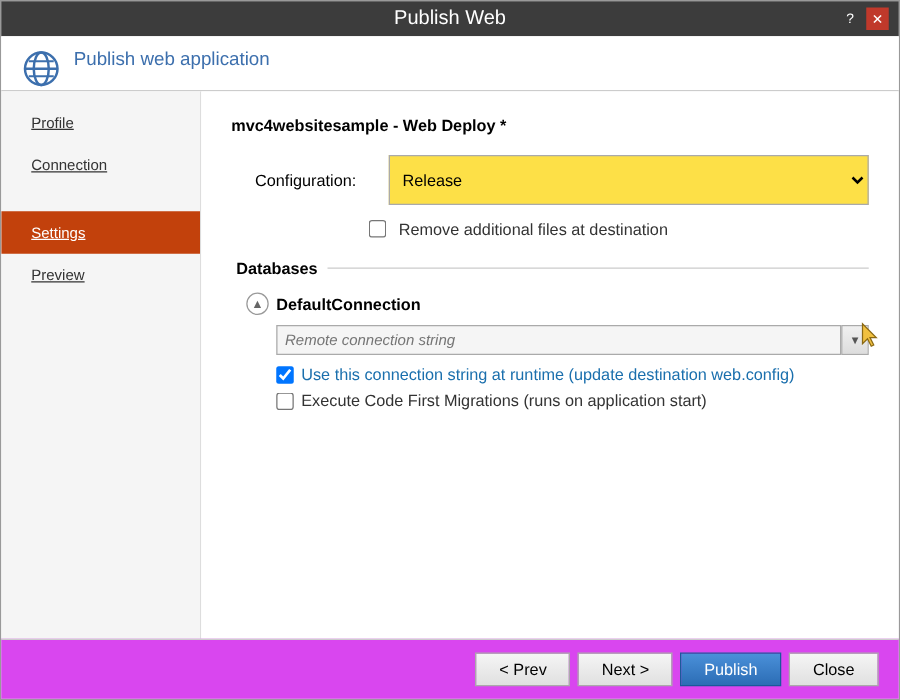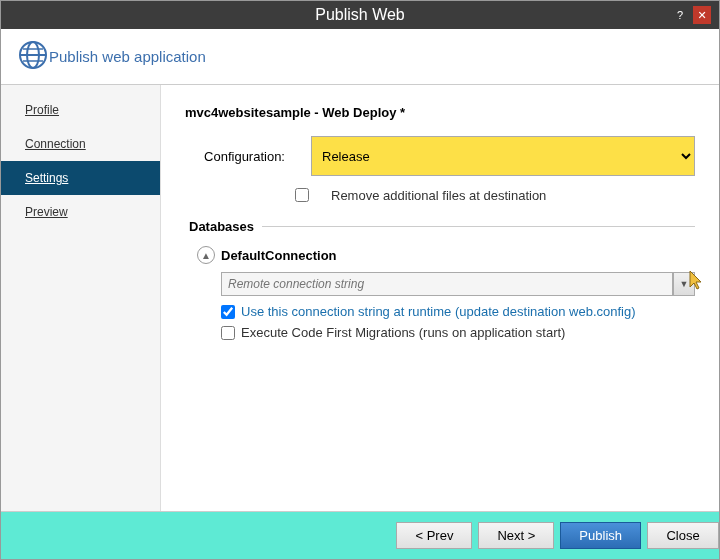--- a/index.html
+++ b/index.html
@@ -58,22 +58,23 @@
     }
     .title-btn-close {
       background: #c0392b;
       color: #fff;
     }
     .header-bar {
       background: #fff;
       border-bottom: 1px solid #ccc;
       padding: 10px 16px;
       display: flex;
-      align-items: center;
-      height: 56px;
+      align-items: flex-start;
+      gap: 10px;
+      height: 44px;
       flex-shrink: 0;
     }
     .header-title {
       font-size: 15px;
       color: #3c6fad;
       font-weight: normal;
     }
     .content-area {
       display: flex;
       flex: 1;
@@ -87,22 +88,23 @@
       flex-shrink: 0;
     }
     .sidebar-item {
       padding: 10px 24px;
       cursor: pointer;
       color: #333;
       font-size: 12px;
       text-decoration: underline;
     }
     .sidebar-item.active {
-      background: #0c4a6e;
-      color: #fff;
+      background: #c2410c;
+      color: #fff;
+      margin-top: 20px;
     }
     .main-content {
       flex: 1;
       padding: 20px 24px;
       overflow-y: auto;
       background: #fff;
     }
     .section-title {
       font-size: 13px;
       font-weight: bold;
@@ -125,21 +127,21 @@
       padding: 3px 6px;
       border: 1px solid #aaa;
       background: #fde047;
       font-size: 13px;
       height: 40px;
       appearance: auto;
     }
     .checkbox-row {
       display: flex;
       align-items: flex-start;
-      gap: 22px;
+      gap: 10px;
       margin-left: 110px;
       margin-bottom: 16px;
     }
     .checkbox-row input[type=checkbox] {
       width: 14px;
       height: 14px;
     }
     .checkbox-row label {
       font-size: 13px;
       color: #333;
@@ -232,25 +234,25 @@
     }
     .db-checkbox-row label {
       font-size: 13px;
       color: #1a6fad;
     }
     .db-checkbox-row label.normal {
       color: #333;
     }
     .footer {
       border-top: 1px solid #ccc;
-      padding: 10px 0;
+      padding: 10px 16px;
       display: flex;
       justify-content: flex-end;
       gap: 6px;
-      background: #5eead4;
+      background: #d946ef;
       flex-shrink: 0;
     }
     .footer-btn {
       padding: 5px 18px;
       border: 1px solid #aaa;
       background: linear-gradient(to bottom, #f5f5f5, #e0e0e0);
       cursor: pointer;
       font-size: 13px;
       min-width: 72px;
       color: #000;

